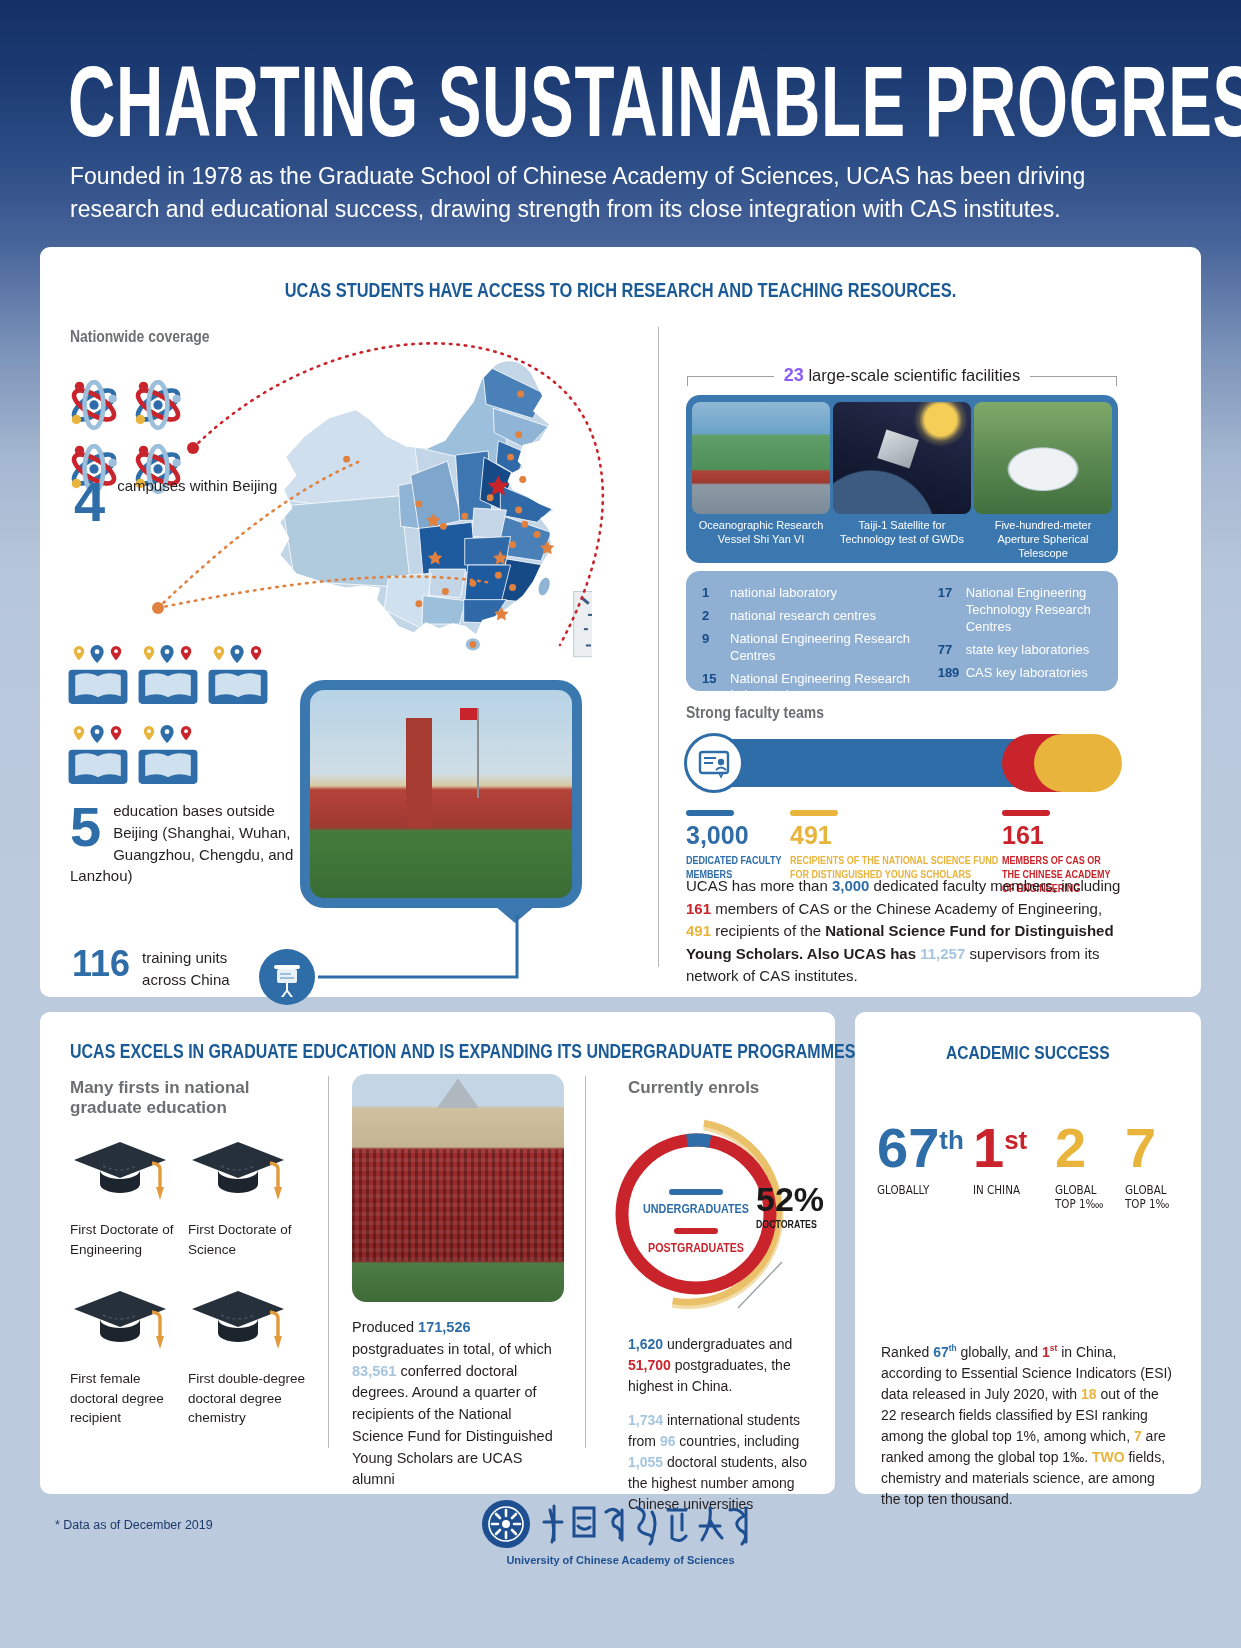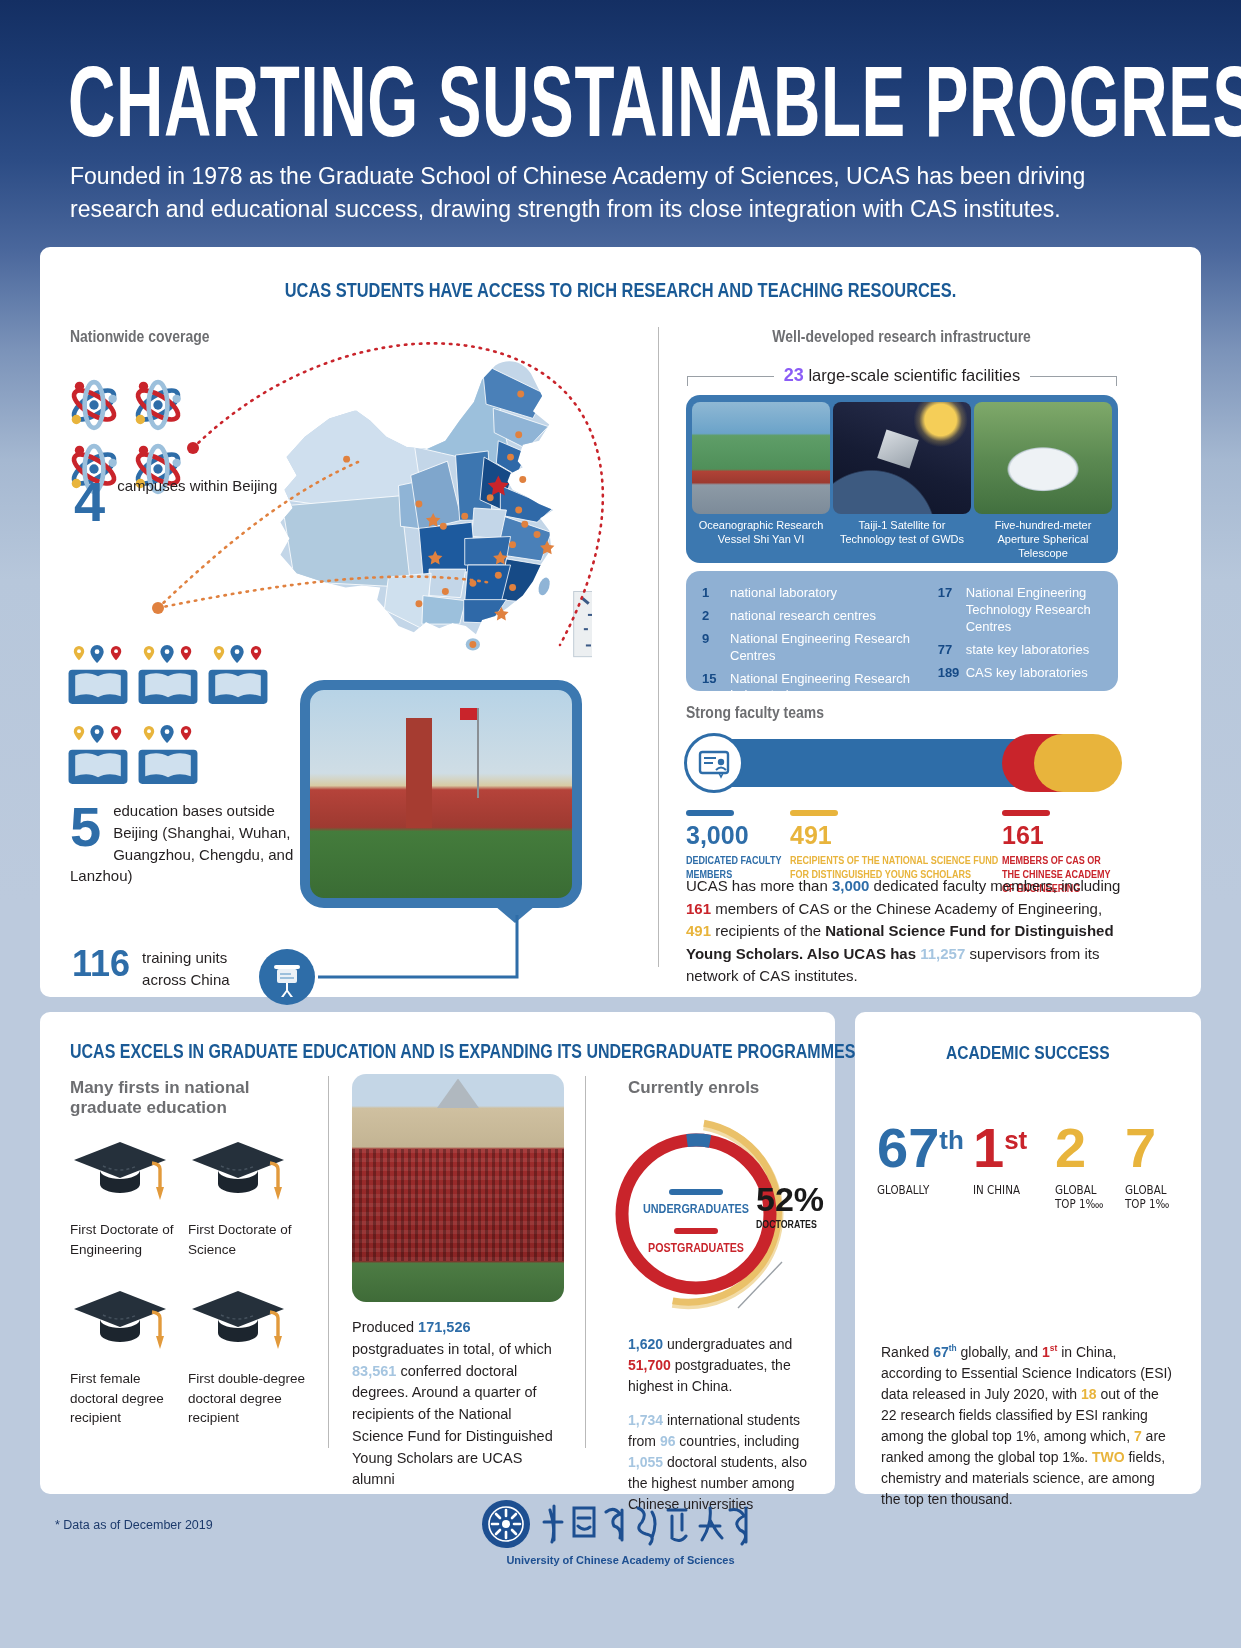--- a/index.html
+++ b/index.html
@@ -292,23 +292,20 @@
         </svg>
     </div>
 
     <div class="abs" style="left:32px;top:700px;width:200px;">
       <span class="stat-num" style="font-size:36px;">116</span>
       <span class="stat-label">training units across China</span>
     </div>
 
     <div class="divider-v" style="left:618px;top:80px;height:640px;"></div>
 
-    <div class="abs gray-head" style="left:646px;top:80px;width:432px;text-align:center;">
-      <span class="cond-c">Well-developed research infrastructure</span>
-    </div>
 
     <div class="abs" style="left:646px;top:118px;width:432px;display:flex;align-items:center;justify-content:center;">
       <div class="bracket bl" style="width:86px;margin-top:10px;"></div>
       <div style="margin:0 10px;white-space:nowrap;font-size:16.5px;">
         <span style="font-weight:700;color:#8b5cf6;font-size:18px;text-align:center;">23</span>
         <span>large-scale scientific facilities</span>
       </div>
       <div class="bracket br" style="width:86px;margin-top:10px;"></div>
     </div>
 
@@ -444,21 +441,21 @@
         <div class="cap-label" style="margin-top:10px;">First female doctoral degree recipient</div>
       </div>
       <div style="width:118px;margin-top:14px;">
         <svg width="100" height="66" viewBox="0 0 100 66">
             <polygon points="50,2 96,20 50,38 4,20" fill="#25303b"></polygon>
             <path d="M30 30 v14 a20 9 0 0 0 40 0 v-14 a20 9 0 0 1 -40 0 z" fill="#1c252e"></path>
             <path d="M33 26 q17 8 34 0" fill="none" stroke="#46525e" stroke-width="1.4" stroke-dasharray="3 3"></path>
             <path d="M82 23 q8 1 8 6 v18" fill="none" stroke="#e29a3c" stroke-width="3.4"></path>
             <path d="M86 47 h8 l-4 13 z" fill="#e29a3c"></path>
           </svg>
-        <div class="cap-label" style="margin-top:10px;">First double-degree doctoral degree recipient</div>
+        <div class="cap-label" style="margin-top:10px;">First double-degree doctoral degree chemistry</div>
       </div>
     </div>
 
     <div class="divider-v" style="left:288px;top:64px;height:372px;"></div>
 
     <div class="abs" style="left:312px;top:62px;width:212px;height:228px;border-radius:14px;overflow:hidden;background:linear-gradient(180deg,#c4d6e6 0%,#c4d6e6 14%,#cfc0a0 15%,#c3b493 32%,#9e2d2d 33%,#8a2424 82%,#4d7c44 83%,#3f6b38 100%);">
       <div class="abs" style="left:0;top:33%;width:100%;height:49%;background:repeating-linear-gradient(90deg,rgba(0,0,0,0.28) 0 3px,rgba(0,0,0,0) 3px 7px),repeating-linear-gradient(0deg,rgba(255,255,255,0.08) 0 4px,rgba(0,0,0,0) 4px 9px);"></div>
       <div class="abs" style="left:40%;top:2%;width:20%;height:13%;background:#b0b8bf;clip-path:polygon(0 100%,50% 0,100% 100%);"></div>
     </div>
     <div class="abs para" style="left:312px;top:305px;width:214px;font-size:14.5px;"><span>Produced </span><span class="sg-blue">171,526</span><span> postgraduates in total, of which </span><span class="sg-lightblue">83,561</span><span> conferred doctoral degrees. Around a quarter of recipients of the National Science Fund for Distinguished Young Scholars are UCAS alumni</span></div>

